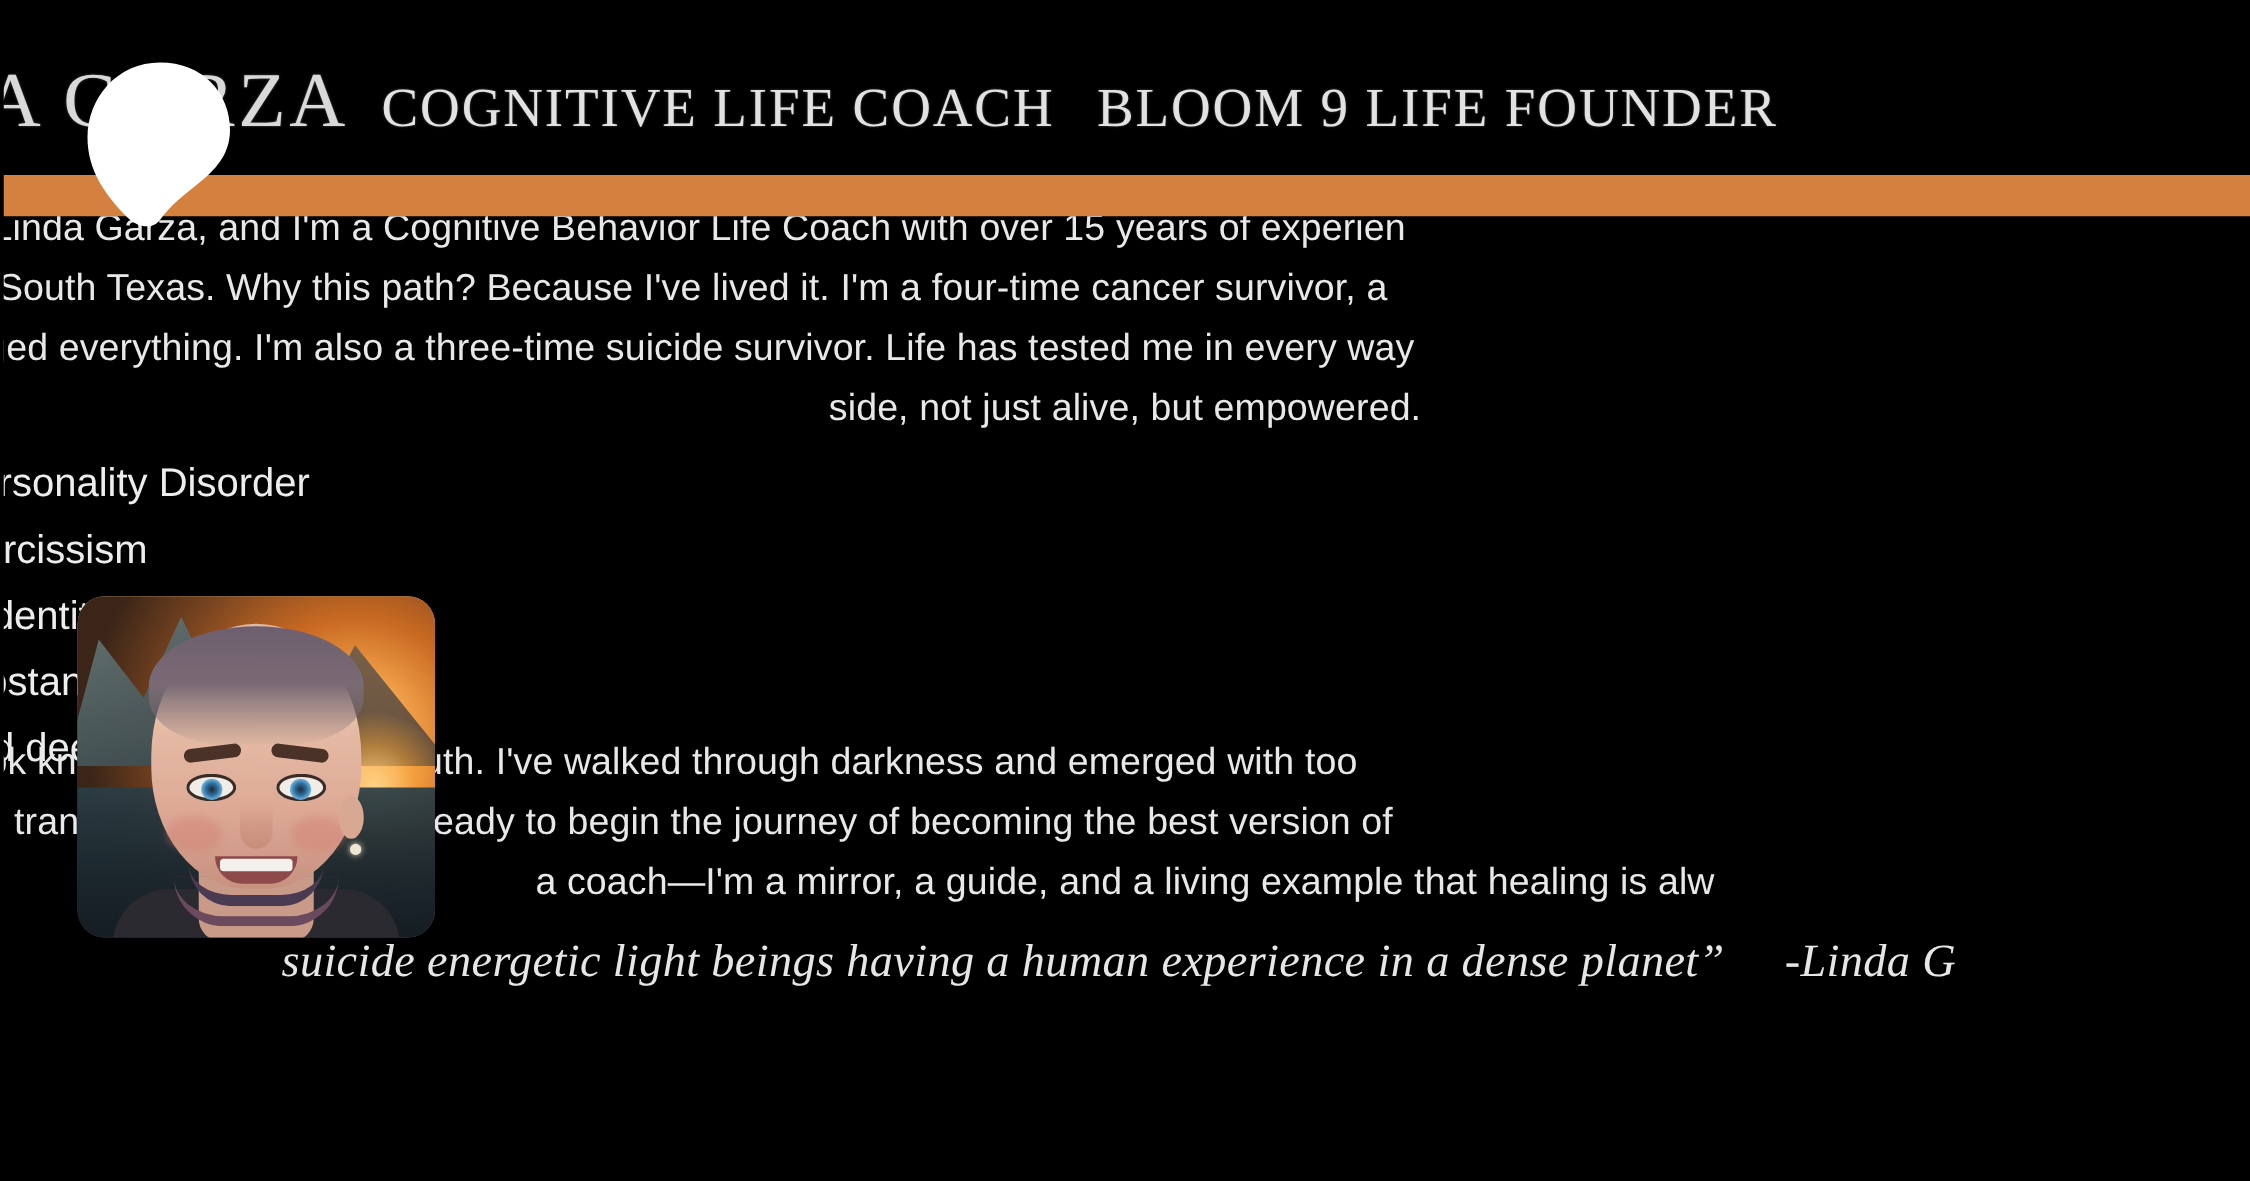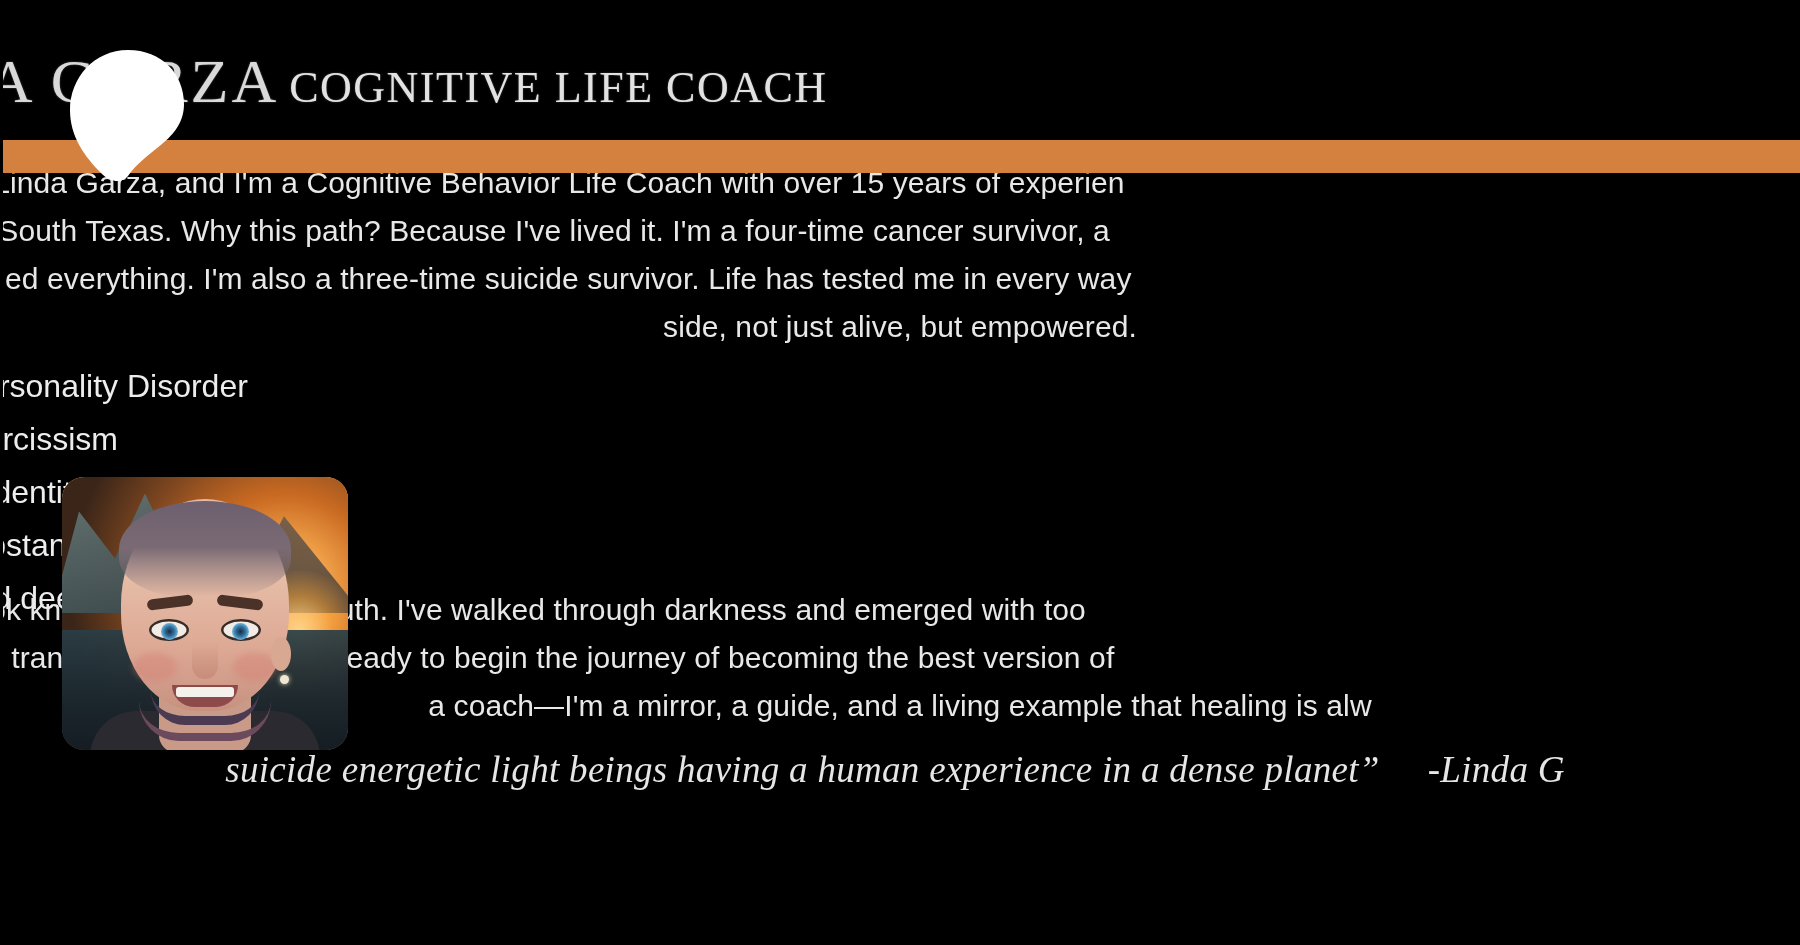--- a/index.html
+++ b/index.html
@@ -21,21 +21,21 @@
   }
   .brand-name {
     font-family:"Liberation Serif", serif;
     font-size:62px; letter-spacing:3px;
     color:#d9d9d9; font-weight:400;
     text-shadow:0 0 2px rgba(255,255,255,.35);
   }
   .brand-tag {
     font-family:"Liberation Serif", serif;
     font-size:44px; letter-spacing:1.5px;
-    color:#e2e2e2; font-weight:400; margin-left:10px;
+    color:#e2e2e2; font-weight:400; margin-left:26px;
     text-shadow:0 0 2px rgba(255,255,255,.3);
   }
   .brand-tag2 {
     font-family:"Liberation Serif", serif;
     font-size:44px; letter-spacing:1.5px;
     color:#e2e2e2; font-weight:400; margin-left:34px;
     text-shadow:0 0 2px rgba(255,255,255,.3);
   }
 
   
@@ -200,20 +200,21 @@
 </style>
 </head>
 <body>
 
 <div id="stage">
 
   <div class="header-band">
     <div class="header-row">
       <span class="brand-name">DA GARZA</span>
       <span class="brand-tag">COGNITIVE LIFE COACH</span>
+      <span class="brand-tag2">BLOOM 9 LIFE FOUNDER</span>
     </div>
   </div>
 
   <div class="divider"></div>
 
   <div class="body-area">
 
     <div class="para p-intro">
       <span class="ln">lo, my name is Linda Garza, and I'm a Cognitive Behavior Life Coach with over 15 years of experien</span>
       <span class="ln">ospitals across South Texas. Why this path? Because I've lived it.  I'm a four-time cancer survivor, a</span>

